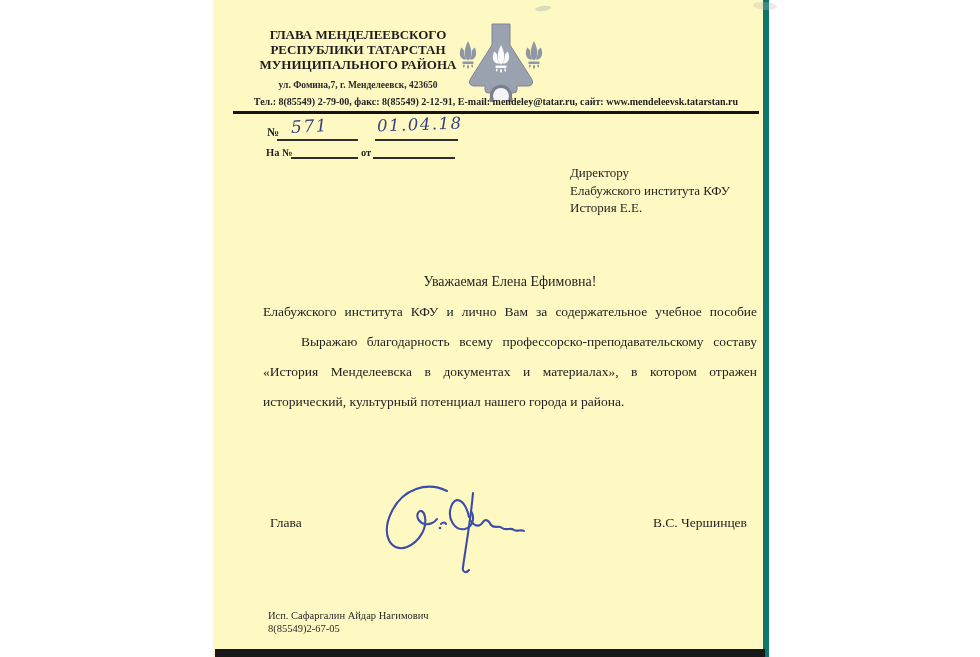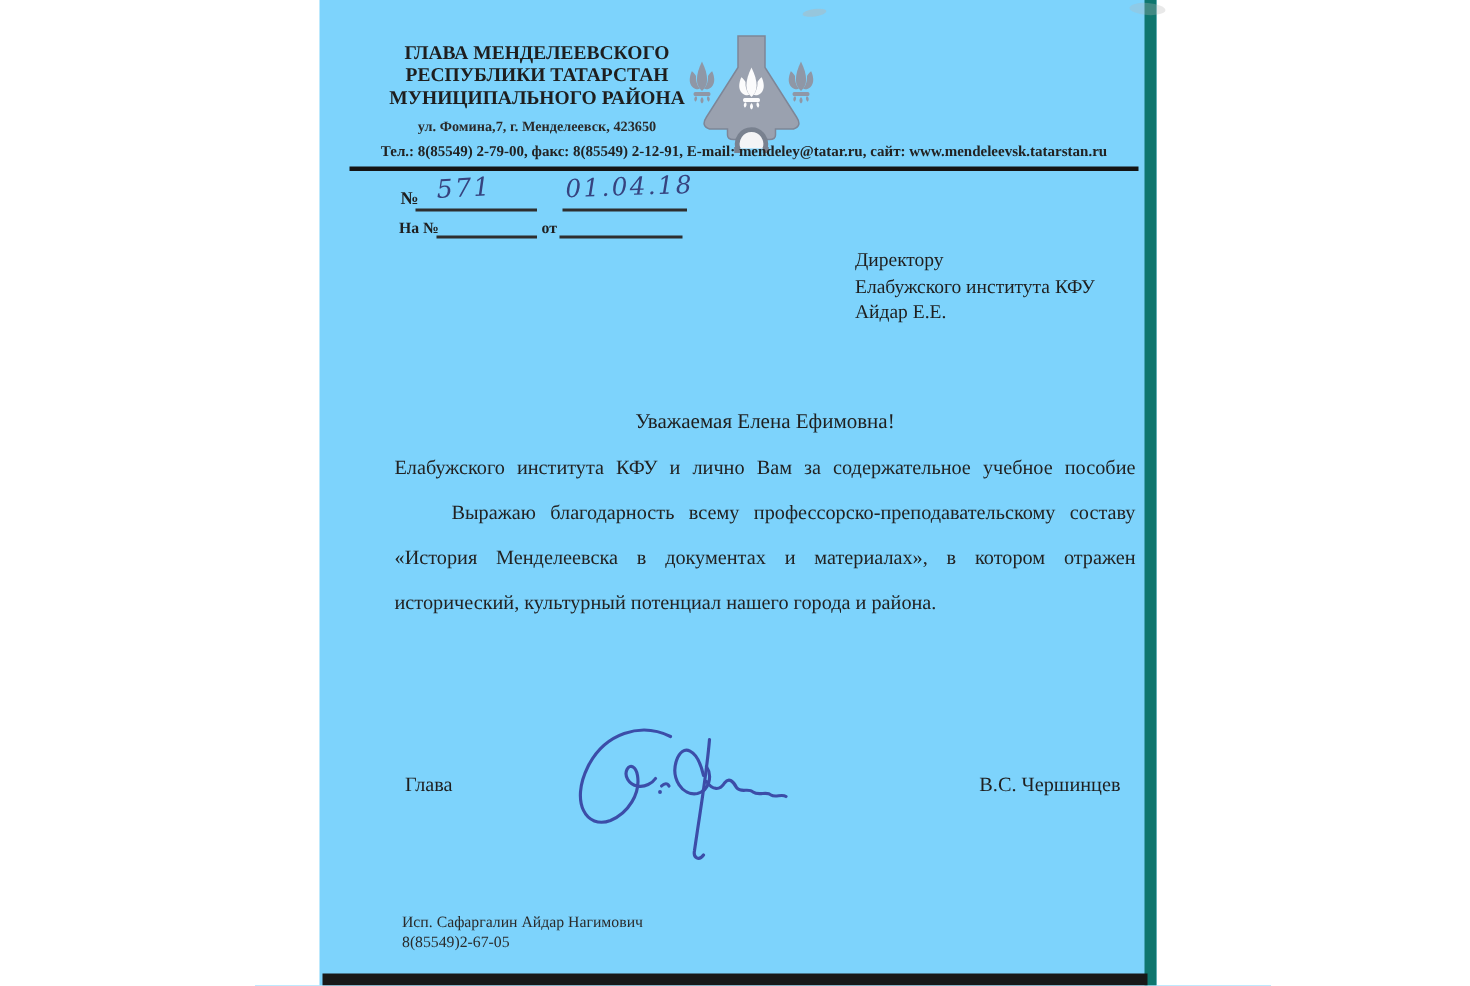--- a/index.html
+++ b/index.html
@@ -4,21 +4,21 @@
 <style>
   html,body{margin:0;padding:0;}
   body{
     width:980px;height:657px;background:#ffffff;position:relative;overflow:hidden;
     font-family:"Liberation Serif","DejaVu Serif",serif;color:#262626;
   }
   .canvas{position:absolute;inset:0;width:980px;height:657px;}
   
   .page{
     position:absolute;left:213px;top:0;width:550px;height:657px;
-    background:#7dd3fc;border-right:8px solid #0f766e;box-sizing:content-box;
+    background:#fef9c3;border-right:6px solid #0f766e;box-sizing:content-box;
   }
   .scan-bar{position:absolute;left:215px;top:649px;width:550px;height:8px;background:#181818;z-index:5;}
   .smudge{position:absolute;background:#b5b5b5;opacity:.45;border-radius:50%;}
   .smudge.a{left:322px;top:6px;width:16px;height:5px;transform:rotate(-8deg);}
   .smudge.b{left:540px;top:2px;width:24px;height:8px;transform:rotate(4deg);opacity:.3;}
   
   .hdr-left{position:absolute;left:39px;top:27px;width:212px;text-align:center;}
   .hdr-right{position:absolute;left:316px;top:27px;width:234px;text-align:center;}
   .hdr-org{font-weight:bold;font-size:13px;line-height:15px;color:#1e1e1e;}
   .hdr-addr{margin-top:8px;font-weight:bold;font-size:9.5px;color:#2a2a2a;}
@@ -107,21 +107,21 @@
     <div class="uline u2"></div>
 
     <span class="ref-label lbl-na">На №</span>
     <div class="uline ua"></div>
     <span class="ref-label lbl-ot">от</span>
     <div class="uline ub"></div>
 
     <div class="recipient">
       <div>Директору</div>
       <div>Елабужского института КФУ</div>
-      <div>Айдар Е.Е.</div>
+      <div>История Е.Е.</div>
     </div>
 
     <div class="salutation">Уважаемая Елена Ефимовна!</div>
 
     <div class="body-par">
       <div class="bline">Елабужского института КФУ и лично Вам за содержательное учебное пособие</div>
       <div class="bline first">Выражаю благодарность всему профессорско-преподавательскому составу</div>
       <div class="bline">«История Менделеевска в документах и материалах», в котором отражен</div>
       <div class="bline last">исторический, культурный потенциал нашего города и района.</div>
     </div>

